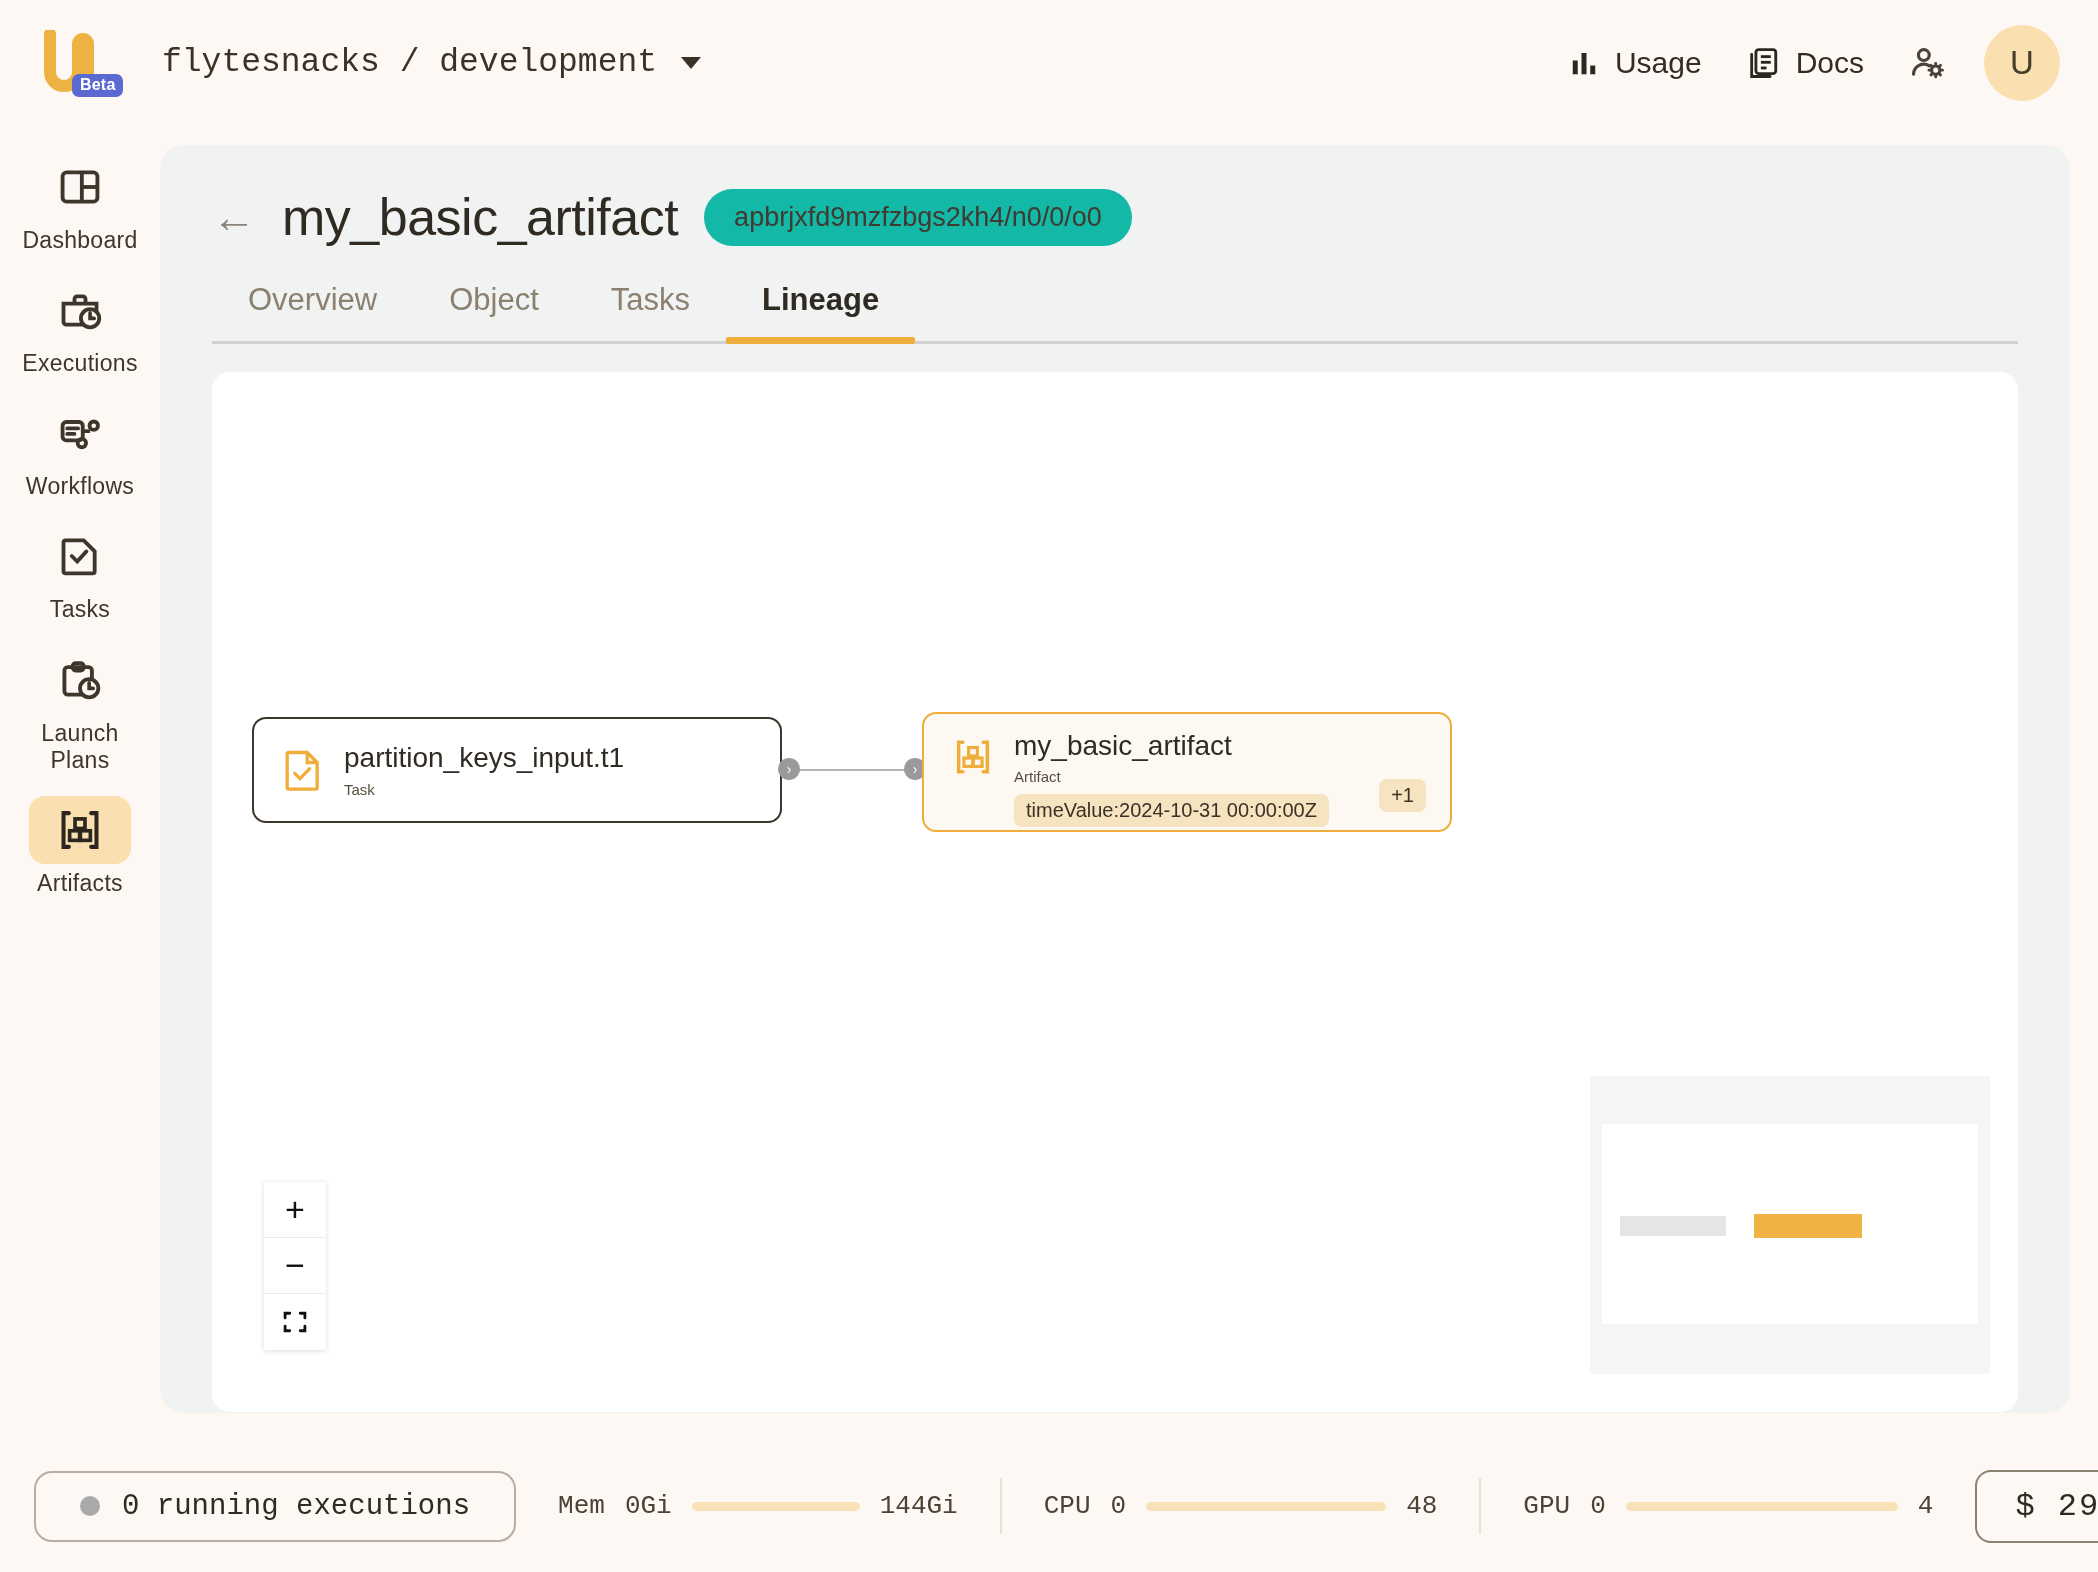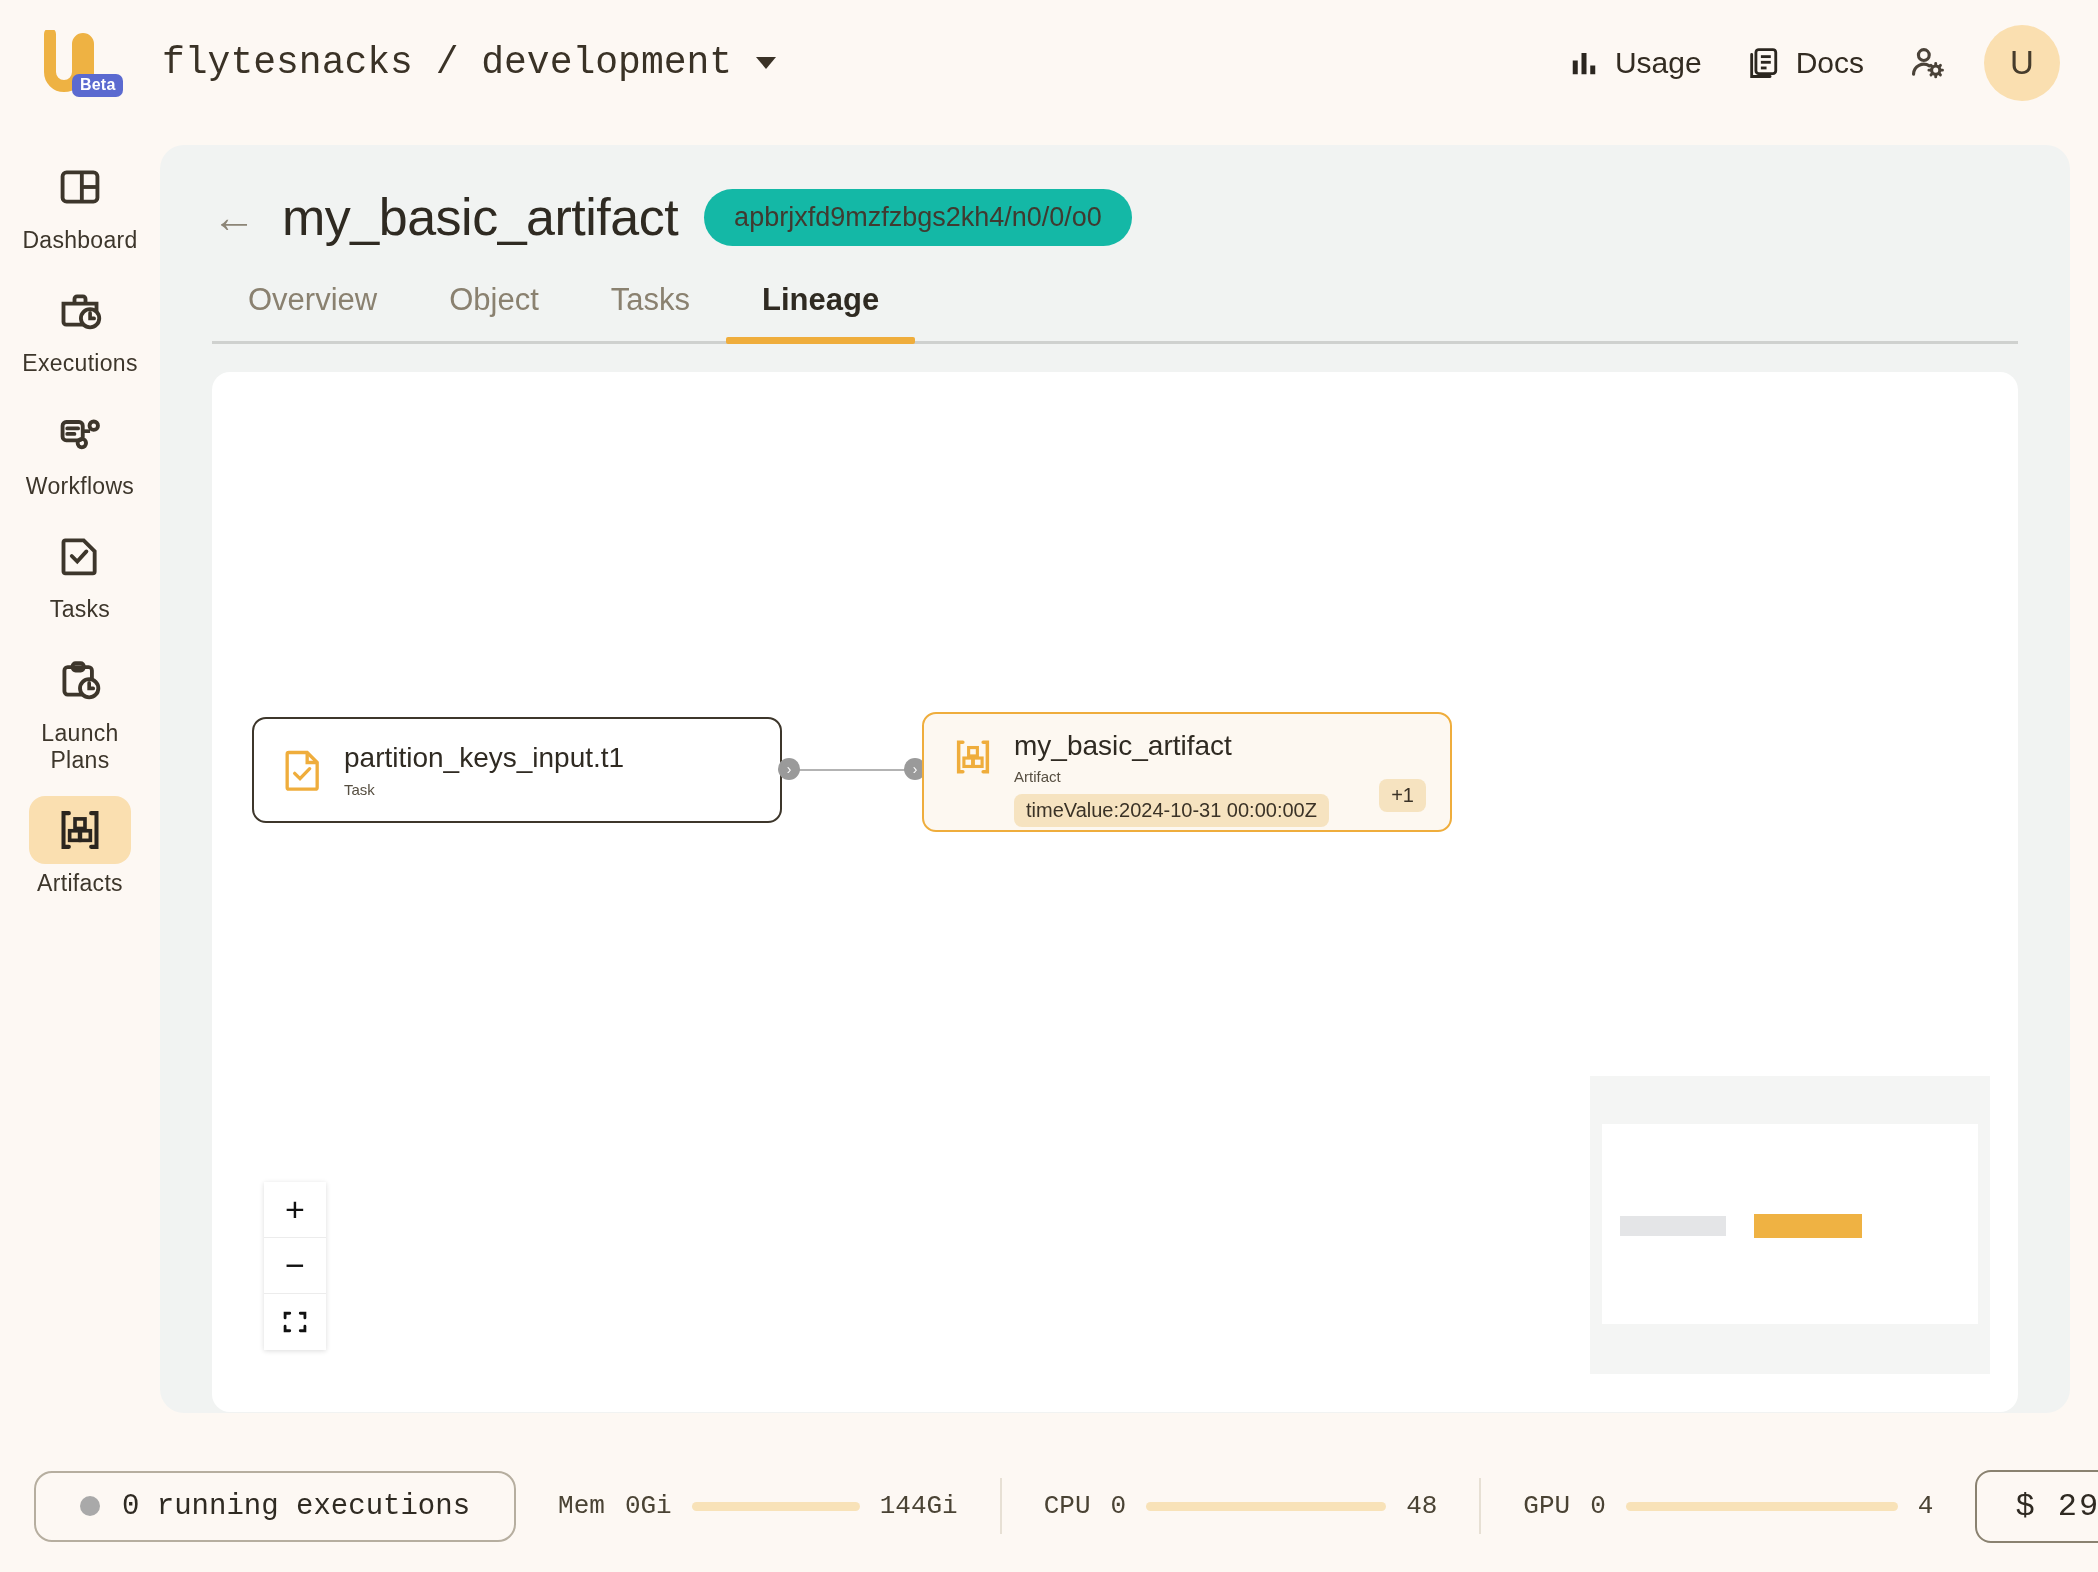--- a/index.html
+++ b/index.html
@@ -32,21 +32,21 @@
     font-size: 16px; font-weight: 700;
     border-radius: 7px;
     padding: 3px 8px 4px 8px;
     letter-spacing: .2px;
     line-height: 1;
   }
   .breadcrumb {
     margin-left: 50px;
     display: flex; align-items: center; gap: 16px;
     font-family: "Liberation Mono", "DejaVu Sans Mono", monospace;
-    font-size: 38px;
+    font-size: 33px;
     color: #3a3226;
     font-weight: 400;
     white-space: nowrap;
   }
   .caret-down {
     width: 0; height: 0;
     border-left: 10px solid transparent;
     border-right: 10px solid transparent;
     border-top: 12px solid #3a3226;
     margin-left: 8px;

